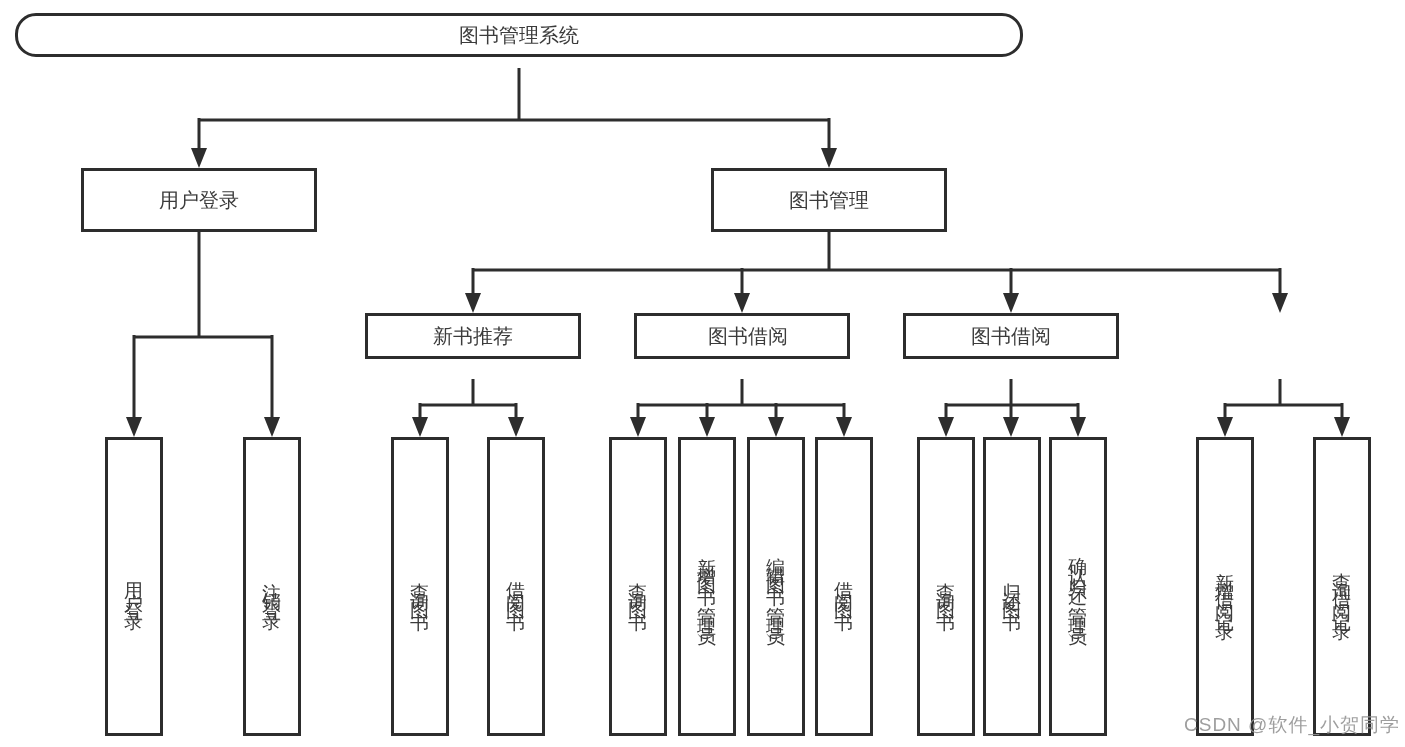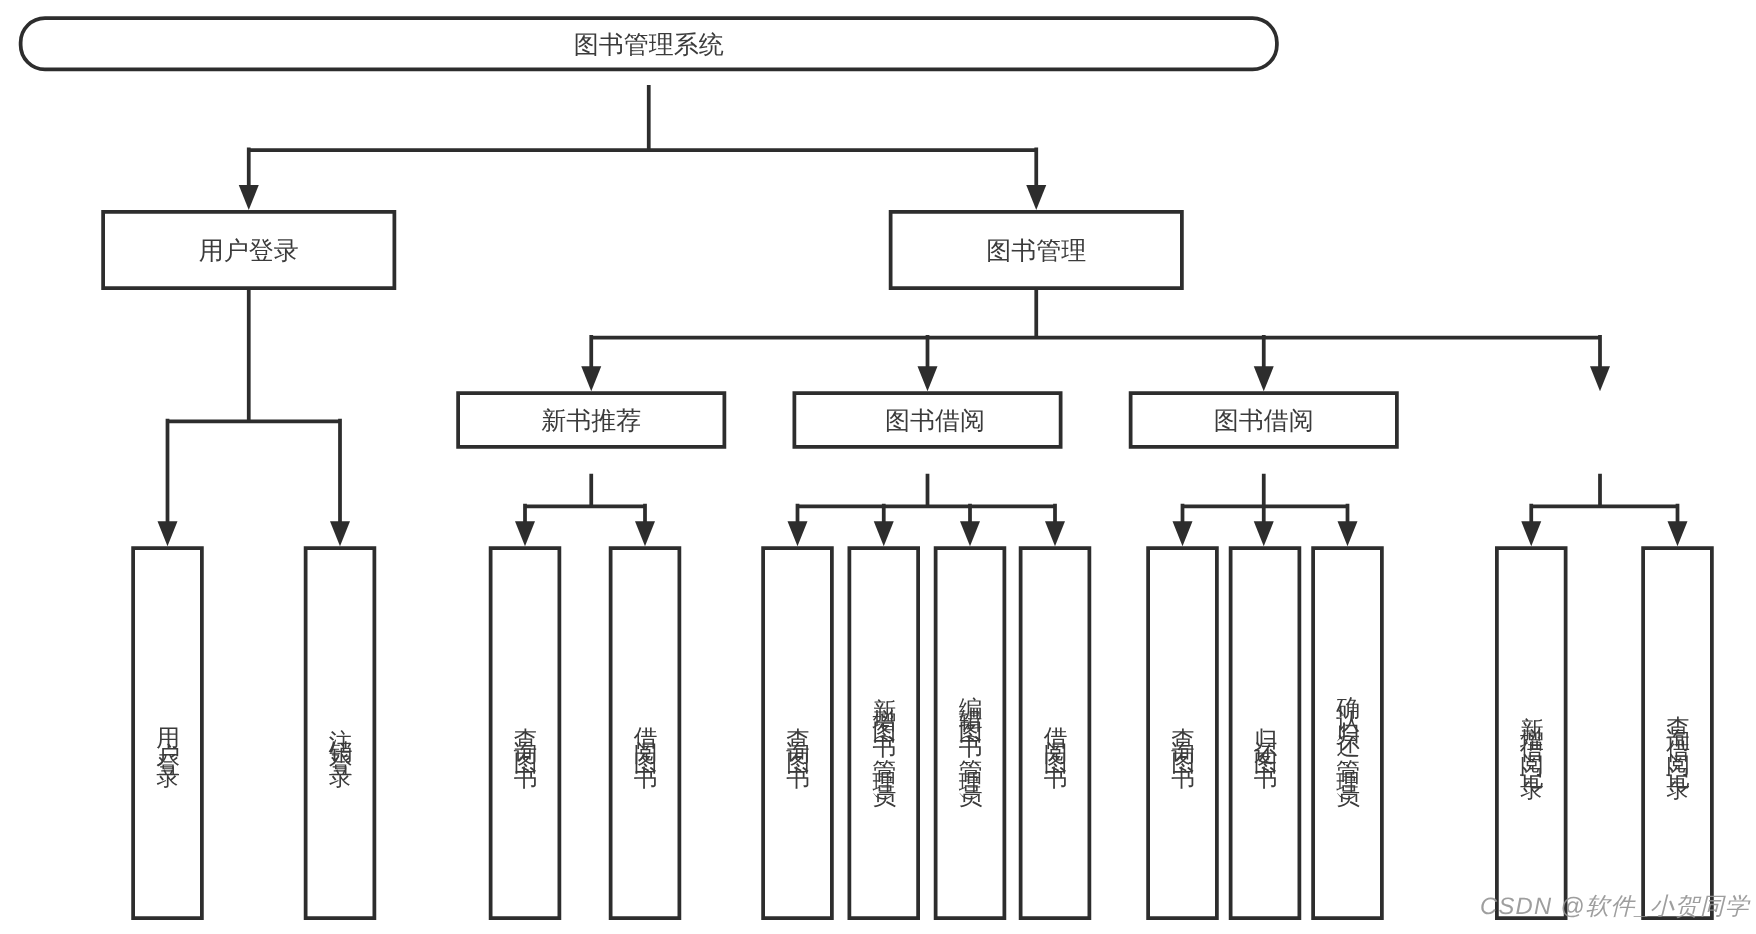--- a/index.html
+++ b/index.html
@@ -30,21 +30,20 @@
   }
   .hnode{height:46px;top:313px;width:216px;}
   .watermark{
     position:absolute;
     left:1184px;top:712px;
     font-size:19px;
     color:rgba(148,148,148,0.9);
     letter-spacing:1px;
     z-index:3;
     white-space:nowrap;
-    font-style:italic;
   }
 </style>
 </head>
 <body>
 
 <div id="canvas">
 
   <svg id="wires" viewBox="0 0 1405 747" xmlns="http://www.w3.org/2000/svg">
     <g stroke="#2d2d2d" stroke-width="3" fill="none">
 

